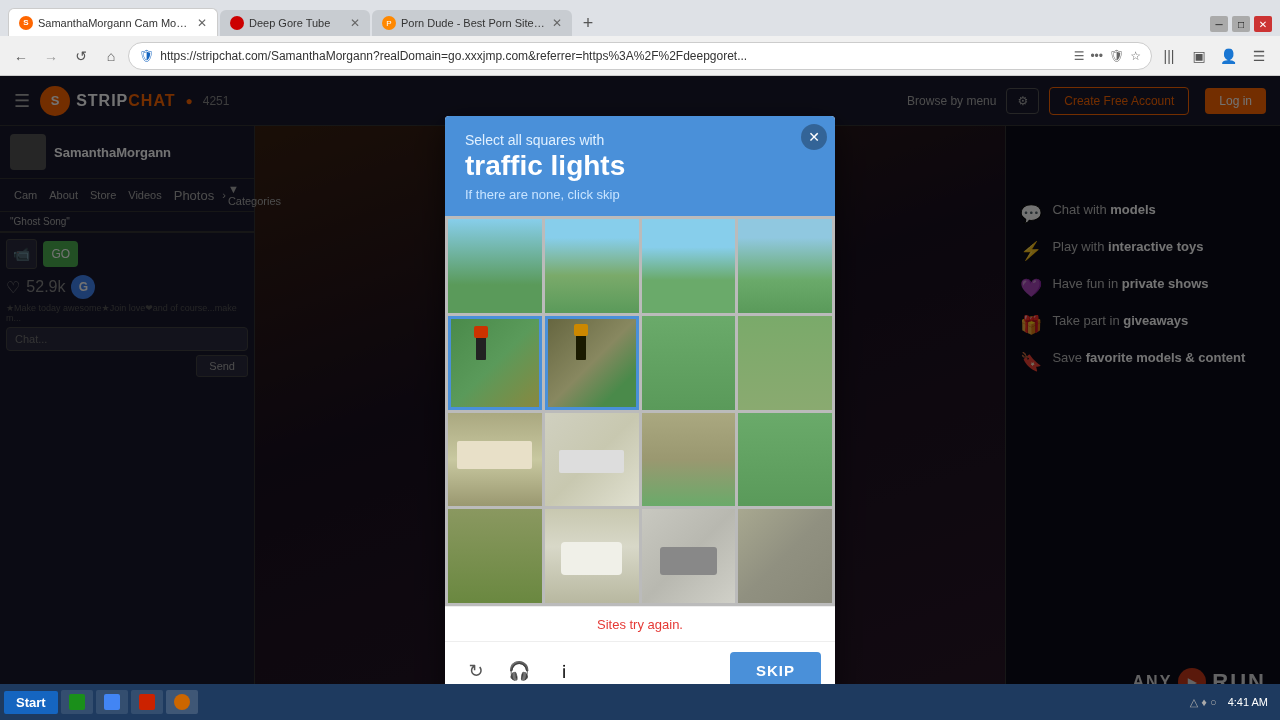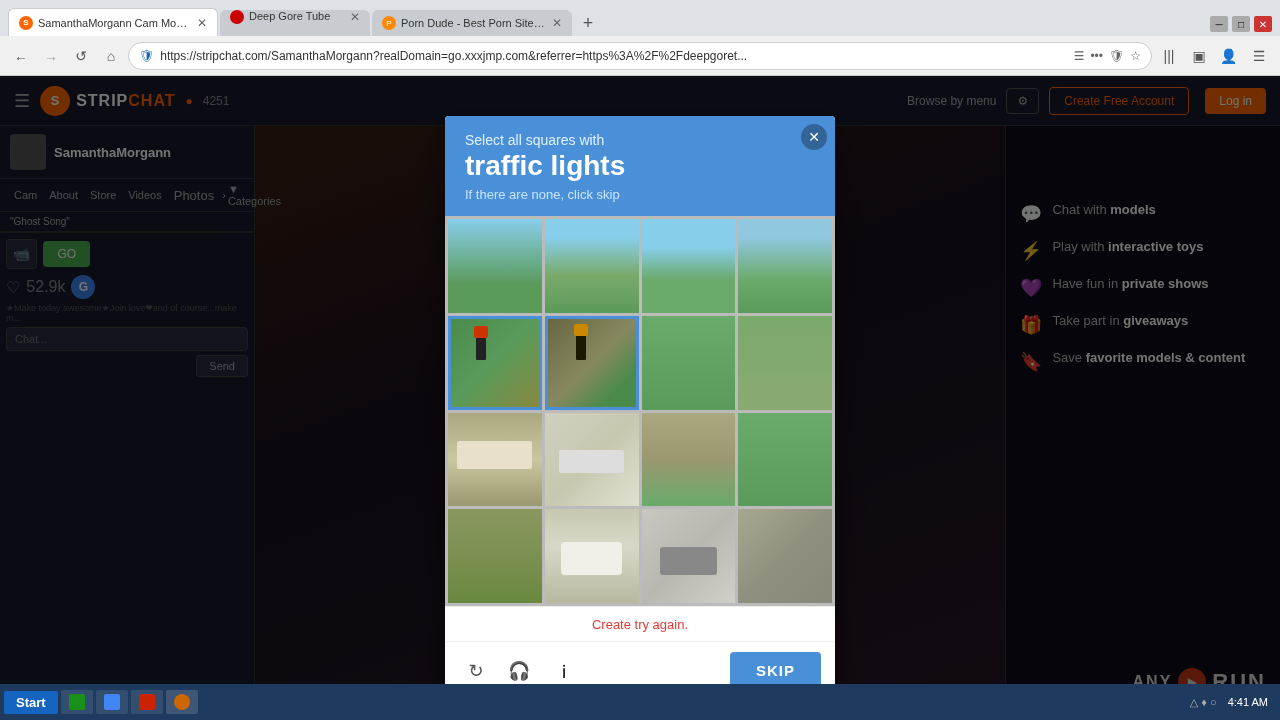--- a/index.html
+++ b/index.html
@@ -11,21 +11,21 @@
 <div style="width:1280px; background:#dee1e6;">
 
   <div style="background:#dee1e6; height:36px; display:flex; align-items:flex-end; padding:0 8px; gap:2px;">
 
     <div style="height:28px; padding:0 10px; display:flex; align-items:center; gap:5px; border-radius:6px 6px 0 0; background:#fff; min-width:180px; max-width:210px; border-top:1px solid #ccc; border-left:1px solid #ccc; border-right:1px solid #ccc;">
       <div style="width:14px;height:14px;background:#ff6600;border-radius:50%;flex-shrink:0;display:flex;align-items:center;justify-content:center;font-size:8px;color:#fff;font-weight:bold;">S</div>
       <span style="font-size:11px;white-space:nowrap;overflow:hidden;text-overflow:ellipsis;flex:1;color:#333;">SamanthaMorgann Cam Model: Fr...</span>
       <span style="font-size:12px;color:#666;cursor:pointer;">✕</span>
     </div>
 
-    <div style="height:26px; padding:0 10px; display:flex; align-items:flex-start; gap:5px; border-radius:6px 6px 0 0; background:#c8ccd1; min-width:150px; max-width:190px;">
+    <div style="height:26px; padding:0 10px; display:flex; align-items:center; gap:5px; border-radius:6px 6px 0 0; background:#c8ccd1; min-width:150px; max-width:190px;">
       <div style="width:14px;height:14px;background:#cc0000;border-radius:50%;flex-shrink:0;"></div>
       <span style="font-size:11px;white-space:nowrap;overflow:hidden;text-overflow:ellipsis;flex:1;color:#333;">Deep Gore Tube</span>
       <span style="font-size:12px;color:#666;cursor:pointer;">✕</span>
     </div>
 
     <div style="height:26px; padding:0 10px; display:flex; align-items:center; gap:5px; border-radius:6px 6px 0 0; background:#c8ccd1; min-width:160px; max-width:200px;">
       <div style="width:14px;height:14px;background:#ff8800;border-radius:50%;flex-shrink:0;display:flex;align-items:center;justify-content:center;font-size:8px;color:#fff;">P</div>
       <span style="font-size:11px;white-space:nowrap;overflow:hidden;text-overflow:ellipsis;flex:1;color:#333;">Porn Dude - Best Porn Sites &amp; Fre...</span>
       <span style="font-size:12px;color:#666;cursor:pointer;">✕</span>
     </div>
@@ -96,21 +96,21 @@
       </div>
 
       <div style="padding:4px 10px;font-size:10px;color:#aaa;border-bottom:1px solid #333;">
         <span>"Ghost Song"</span>
       </div>
 
 
       <div style="border-top:1px solid #333;padding:6px;">
         <div style="display:flex;gap:6px;margin-bottom:6px;align-items:center;">
           <button style="background:#2a2a3e;border:1px solid #444;padding:6px;cursor:pointer;color:#fff;border-radius:3px;font-size:14px;">📹</button>
-          <button style="background:#4caf50;border:none;padding:6px 14px;cursor:pointer;color:#fff;border-radius:4px;font-size:12px;">GO</button>
+          <button style="background:#4caf50;border:none;padding:6px 8px;cursor:pointer;color:#fff;border-radius:4px;font-size:12px;">GO</button>
         </div>
         <div style="display:flex;align-items:center;gap:6px;">
           <button style="background:transparent;border:none;color:#888;cursor:pointer;font-size:16px;">♡</button>
           <span style="color:#888;font-size:16px;">52.9k</span>
           <div style="background:#4285f4;border:none;color:#fff;width:24px;height:24px;border-radius:50%;display:flex;align-items:center;justify-content:center;font-size:12px;cursor:pointer;font-weight:bold;">G</div>
         </div>
         <div style="font-size:9px;color:#555;margin-top:4px;overflow:hidden;">★Make today awesome★Join love❤and of course...make m...</div>
         <div style="margin-top:4px;">
           <input placeholder="Chat..." style="width: 100%; background: rgb(42, 42, 62); border: 1px solid rgb(68, 68, 68); border-radius: 4px; color: rgb(170, 170, 170); padding: 5px 8px; font-size: 11px;">
         </div>
@@ -198,21 +198,21 @@
         <div style="aspect-ratio:1;background:linear-gradient(180deg,#c8c8b0 0%,#d8d8c8 40%,#b8b8a0 100%);cursor:pointer;">
           <div style="width:65%;height:35%;background:#f0f0e8;margin:35% auto 0;border-radius:4px;"></div>
         </div>
         <div style="aspect-ratio:1;background:linear-gradient(135deg,#c8c8c0 0%,#b8b8b0 50%,#d0d0c8 100%);cursor:pointer;">
           <div style="width:60%;height:30%;background:#888;margin:40% auto 0;border-radius:3px;"></div>
         </div>
         <div style="aspect-ratio:1;background:linear-gradient(135deg,#a8a890 0%,#909080 50%,#888878 100%);cursor:pointer;"></div>
       </div>
 
       <div style="text-align:center;padding:8px 0;border-top:1px solid #eee;">
-        <span style="color:#e53935;font-size:13px;">Create try again.</span>
+        <span style="color:#e53935;font-size:13px;">Sites try again.</span>
       </div>
 
       <div style="display:flex;align-items:center;padding:10px 14px;gap:10px;border-top:1px solid #eee;">
         <button style="width:34px;height:34px;border:none;background:transparent;cursor:pointer;color:#555;font-size:18px;">↻</button>
         <button style="width:34px;height:34px;border:none;background:transparent;cursor:pointer;font-size:18px;">🎧</button>
         <button style="width:34px;height:34px;border:none;background:transparent;cursor:pointer;font-size:18px;">ℹ</button>
         <div style="flex:1;"></div>
         <button style="background:#4A90D9;color:#fff;border:none;border-radius:4px;padding:10px 26px;font-size:15px;font-weight:bold;cursor:pointer;letter-spacing:1px;">SKIP</button>
       </div>
     </div>

